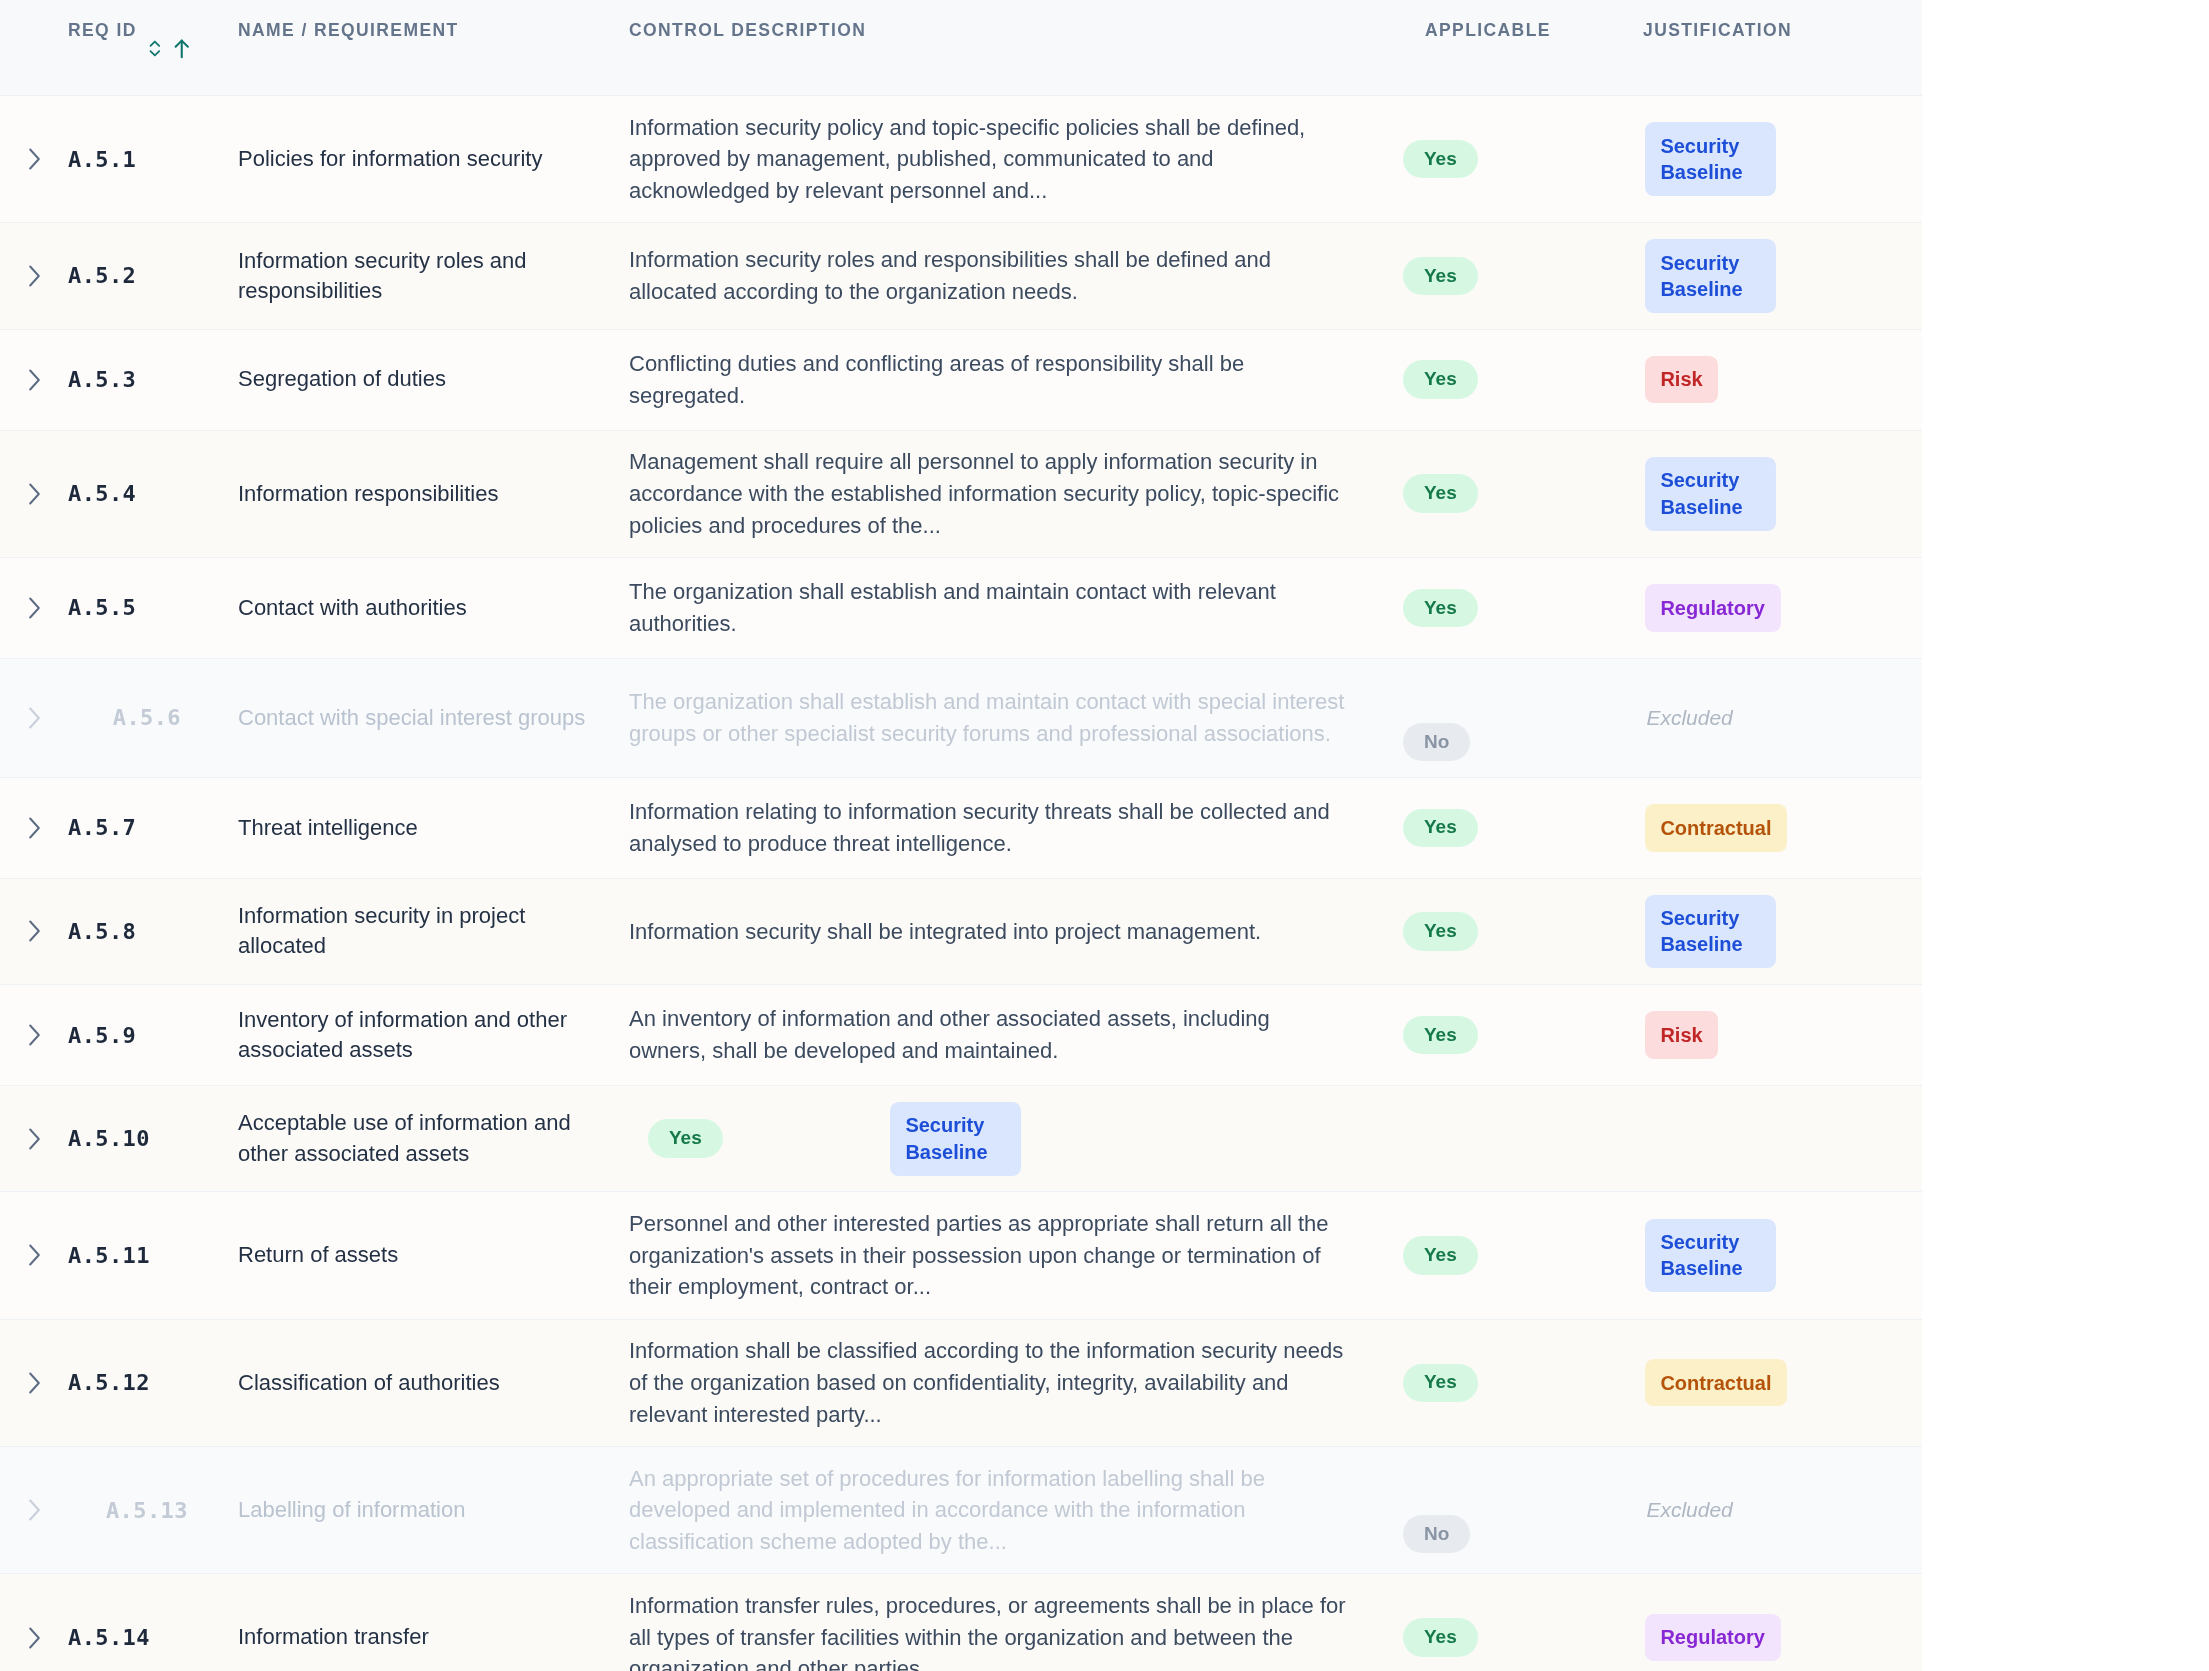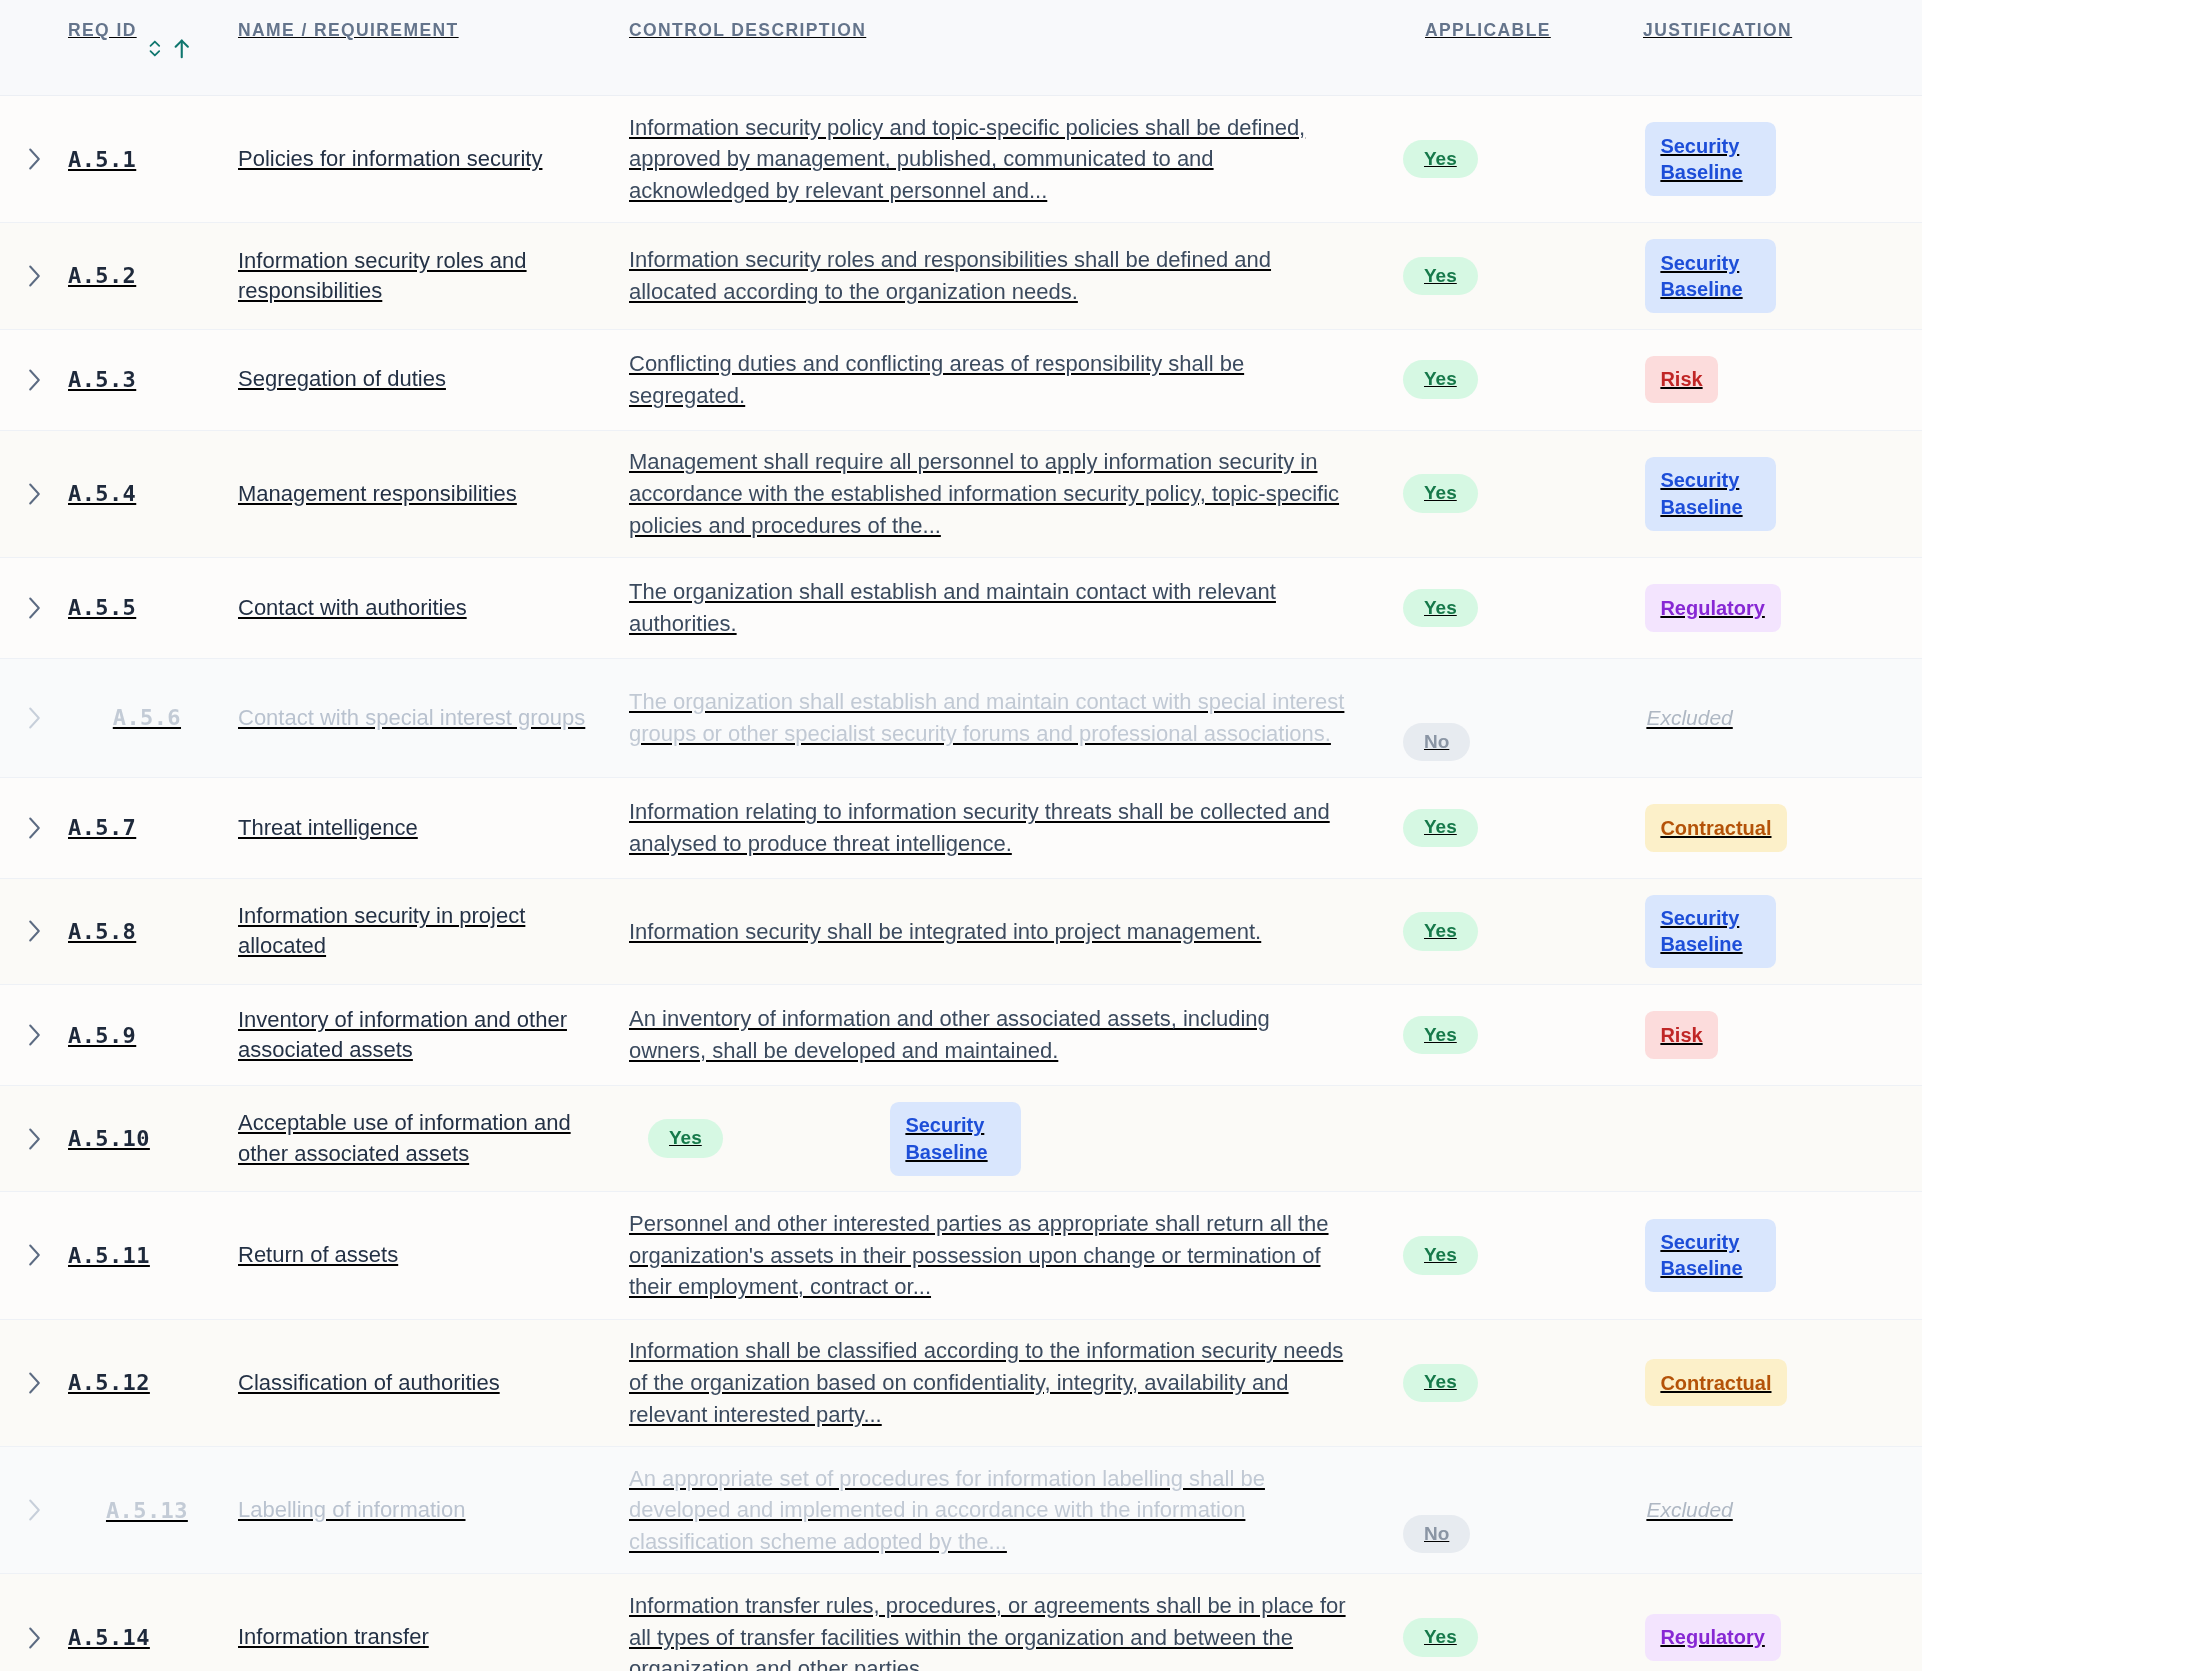--- a/index.html
+++ b/index.html
@@ -11,21 +11,20 @@
     font-family: "Liberation Sans", sans-serif;
     -webkit-font-smoothing: antialiased;
   }
 
   .soa-table {
     width: 1922px;
     height: 1672px;
     position: relative;
     overflow: hidden;
     background: #a21caf;
-    text-decoration: underline;
   }
 
   
   .thead {
     display: flex;
     align-items: flex-start;
     height: 96px;
     background: #f8f9fb;
     border-bottom: 0.9px solid #eceff4;
     padding-top: 19px;
@@ -255,21 +254,21 @@
       </div>
       <div class="row alt">
         <div class="chev-btn">
           <span>
             <svg width="19" height="30" viewBox="0 0 22 34" fill="none" stroke="#5c6b82" stroke-width="2.3" stroke-linecap="round" stroke-linejoin="round">
               <polyline points="6,6 16,17 6,28"></polyline>
             </svg>
           </span>
         </div>
         <div class="reqid cell">A.5.4</div>
-        <div class="name cell">Management responsibilities</div>
+        <div class="name cell">Information responsibilities</div>
         <div class="desc cell">Management shall require all personnel to apply information security in accordance with the established information security policy, topic-specific policies and procedures of the...</div>
         <div class="applicable cell">
           <span class="pill pill-yes">Yes</span>
         </div>
         <div class="just cell">
           <span class="tag tag-security">Security Baseline</span>
         </div>
       </div>
       <div class="row tint-a">
         <div class="chev-btn">

